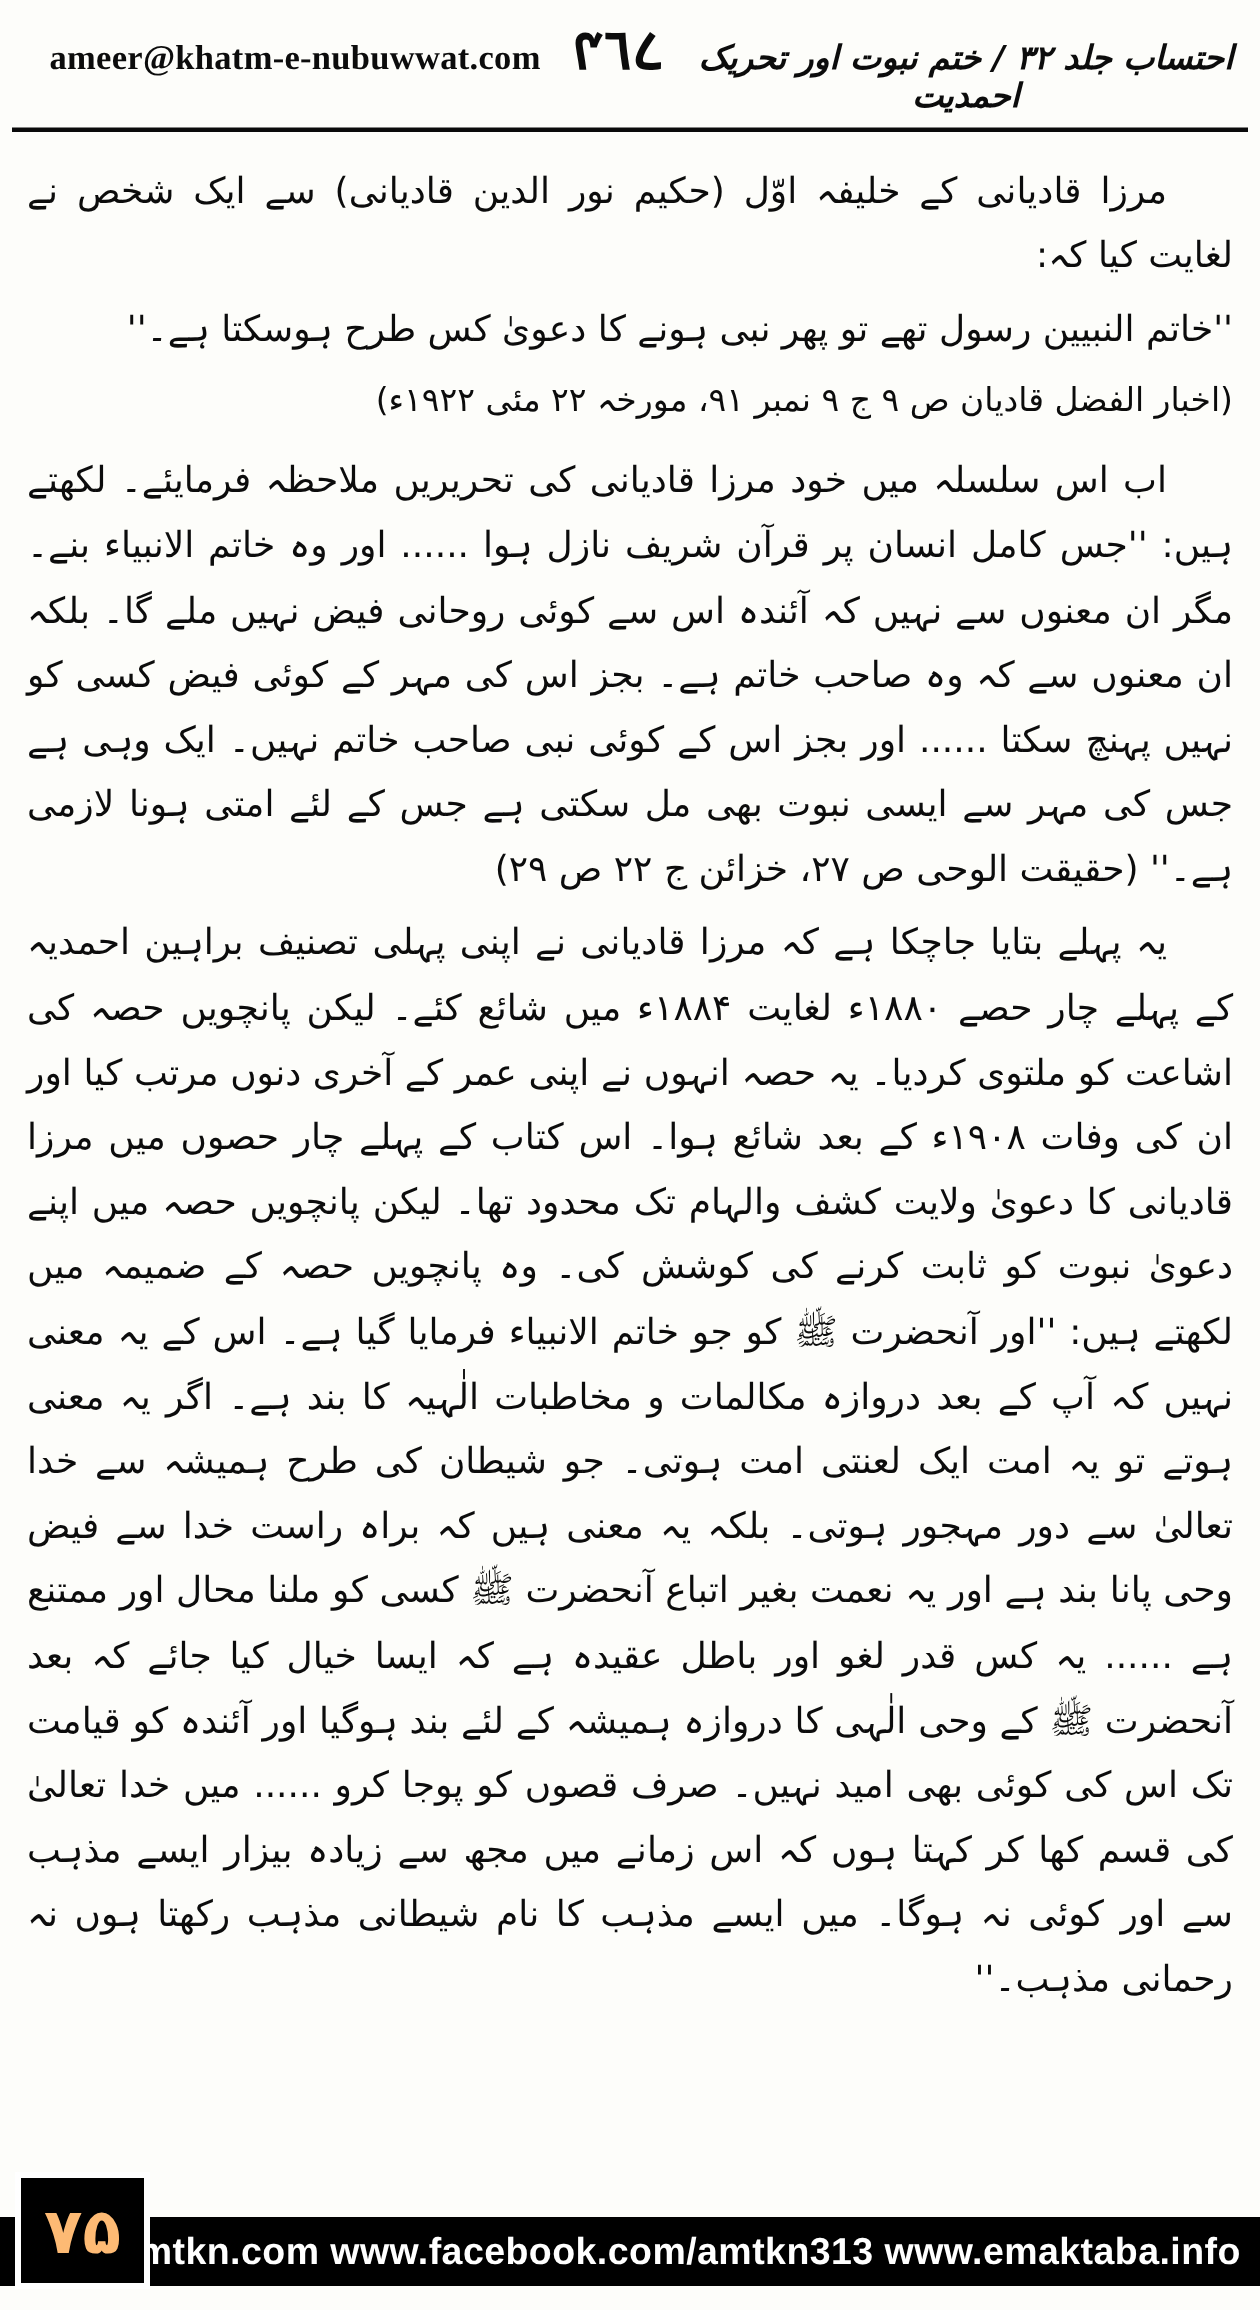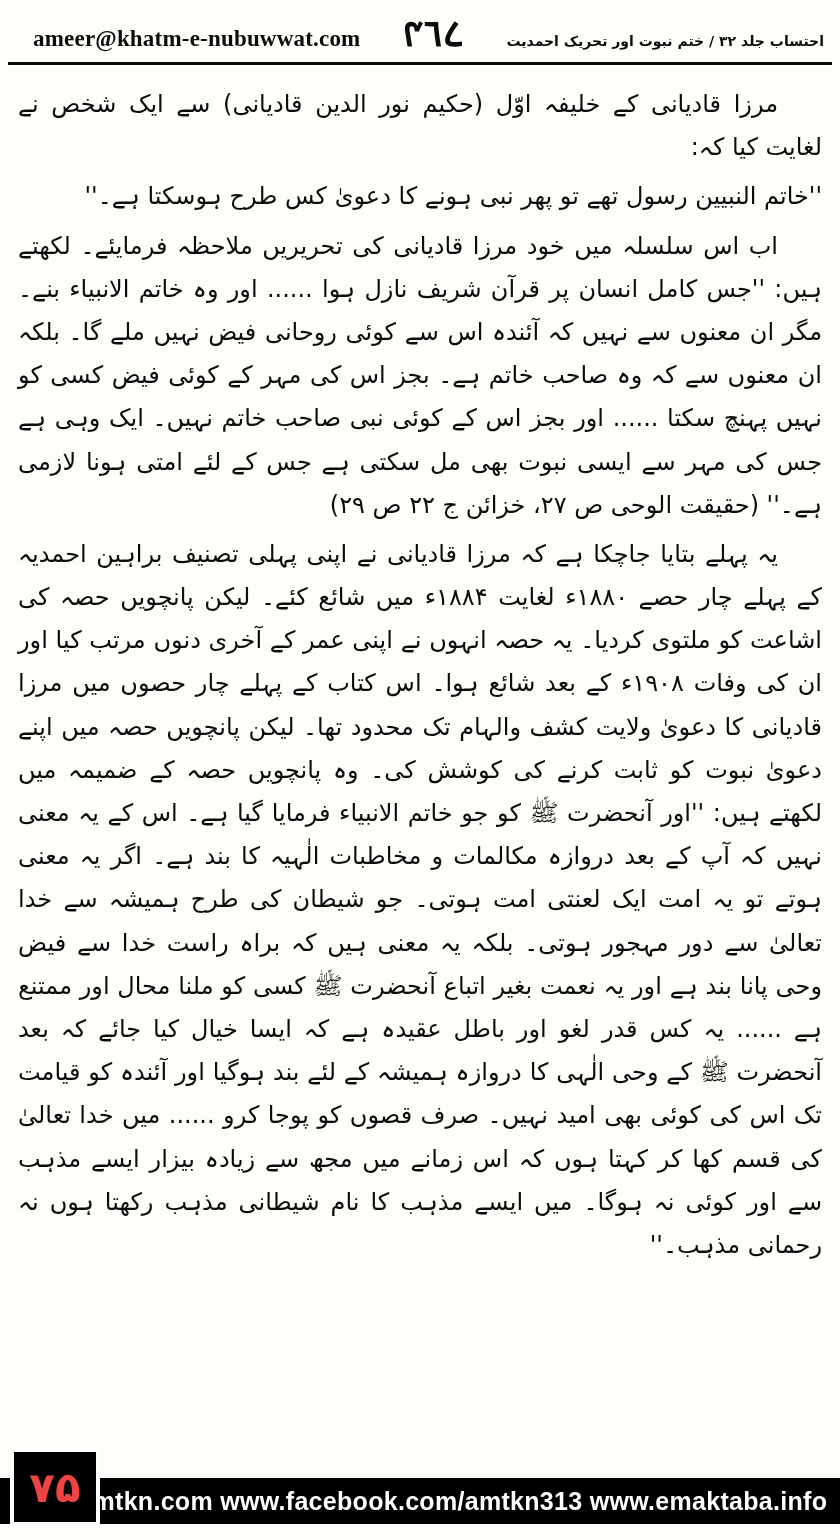--- a/index.html
+++ b/index.html
@@ -26,23 +26,24 @@
     font-weight:bold; font-size:23px; letter-spacing:0.2px;
     direction:ltr;
   }
   .pnum {
     font-family:Liberation Sans, sans-serif;
     font-weight:bold; font-size:34px;
     direction:rtl;
   }
   .title {
     direction:rtl;
-    font-weight:bold; font-size:14px;
-    text-align:left;
+    font-weight:bold; font-size:22px;
+    text-align:center;
     max-width:360px;
+    font-style:italic;
   }
   .rule {
     height:3px; background:#0a0a0a;
     margin:6px 8px 0 8px;
   }
 
   
   .bodytext {
     direction:rtl;
     padding:18px 18px 0 18px;
@@ -77,40 +78,41 @@
   }
   .cornerbox {
     position:absolute; left:10px; bottom:14px;
     width:90px; height:78px;
     background:#000;
     border:4px solid #fff;
     display:flex; align-items:center; justify-content:center;
     z-index:2;
   }
   .cnum {
-    color:#ef4444; font-weight:bold; font-size:42px;
+    color:#fdba74; font-weight:bold; font-size:42px;
     direction:rtl;
   }
 </style>
 </head>
 <body>
 
 <div class="page">
 
   <header class="hdr">
     <span class="email">ameer@khatm-e-nubuwwat.com</span>
     <span class="pnum">۴۶۷</span>
     <span class="title">احتساب جلد ۳۲ / ختم نبوت اور تحریک احمدیت</span>
   </header>
 
   <div class="rule"></div>
 
   <main class="bodytext">
       <p class="para indent">مرزا قادیانی کے خلیفہ اوّل (حکیم نور الدین قادیانی) سے ایک شخص نے لغایت کیا کہ:</p>
       <p class="para flush">''خاتم النبیین رسول تھے تو پھر نبی ہونے کا دعویٰ کس طرح ہوسکتا ہے۔''</p>
+      <p class="para citation">(اخبار الفضل قادیان ص ۹ ج ۹ نمبر ۹۱، مورخہ ۲۲ مئی ۱۹۲۲ء)</p>
       <p class="para indent">اب اس سلسلہ میں خود مرزا قادیانی کی تحریریں ملاحظہ فرمایئے۔ لکھتے ہیں: ''جس کامل انسان پر قرآن شریف نازل ہوا ...... اور وہ خاتم الانبیاء بنے۔ مگر ان معنوں سے نہیں کہ آئندہ اس سے کوئی روحانی فیض نہیں ملے گا۔ بلکہ ان معنوں سے کہ وہ صاحب خاتم ہے۔ بجز اس کی مہر کے کوئی فیض کسی کو نہیں پہنچ سکتا ...... اور بجز اس کے کوئی نبی صاحب خاتم نہیں۔ ایک وہی ہے جس کی مہر سے ایسی نبوت بھی مل سکتی ہے جس کے لئے امتی ہونا لازمی ہے۔'' (حقیقت الوحی ص ۲۷، خزائن ج ۲۲ ص ۲۹)</p>
       <p class="para indent">یہ پہلے بتایا جاچکا ہے کہ مرزا قادیانی نے اپنی پہلی تصنیف براہین احمدیہ کے پہلے چار حصے ۱۸۸۰ء لغایت ۱۸۸۴ء میں شائع کئے۔ لیکن پانچویں حصہ کی اشاعت کو ملتوی کردیا۔ یہ حصہ انہوں نے اپنی عمر کے آخری دنوں مرتب کیا اور ان کی وفات ۱۹۰۸ء کے بعد شائع ہوا۔ اس کتاب کے پہلے چار حصوں میں مرزا قادیانی کا دعویٰ ولایت کشف والہام تک محدود تھا۔ لیکن پانچویں حصہ میں اپنے دعویٰ نبوت کو ثابت کرنے کی کوشش کی۔ وہ پانچویں حصہ کے ضمیمہ میں لکھتے ہیں: ''اور آنحضرت ﷺ کو جو خاتم الانبیاء فرمایا گیا ہے۔ اس کے یہ معنی نہیں کہ آپ کے بعد دروازہ مکالمات و مخاطبات الٰہیہ کا بند ہے۔ اگر یہ معنی ہوتے تو یہ امت ایک لعنتی امت ہوتی۔ جو شیطان کی طرح ہمیشہ سے خدا تعالیٰ سے دور مہجور ہوتی۔ بلکہ یہ معنی ہیں کہ براہ راست خدا سے فیض وحی پانا بند ہے اور یہ نعمت بغیر اتباع آنحضرت ﷺ کسی کو ملنا محال اور ممتنع ہے ...... یہ کس قدر لغو اور باطل عقیدہ ہے کہ ایسا خیال کیا جائے کہ بعد آنحضرت ﷺ کے وحی الٰہی کا دروازہ ہمیشہ کے لئے بند ہوگیا اور آئندہ کو قیامت تک اس کی کوئی بھی امید نہیں۔ صرف قصوں کو پوجا کرو ...... میں خدا تعالیٰ کی قسم کھا کر کہتا ہوں کہ اس زمانے میں مجھ سے زیادہ بیزار ایسے مذہب سے اور کوئی نہ ہوگا۔ میں ایسے مذہب کا نام شیطانی مذہب رکھتا ہوں نہ رحمانی مذہب۔''</p>
     </main>
 
   <div class="cornerbox">
     <span class="cnum">۷۵</span>
   </div>
 
   <footer class="fbar">
     <span class="flinks">www.amtkn.com  www.facebook.com/amtkn313  www.emaktaba.info</span>

